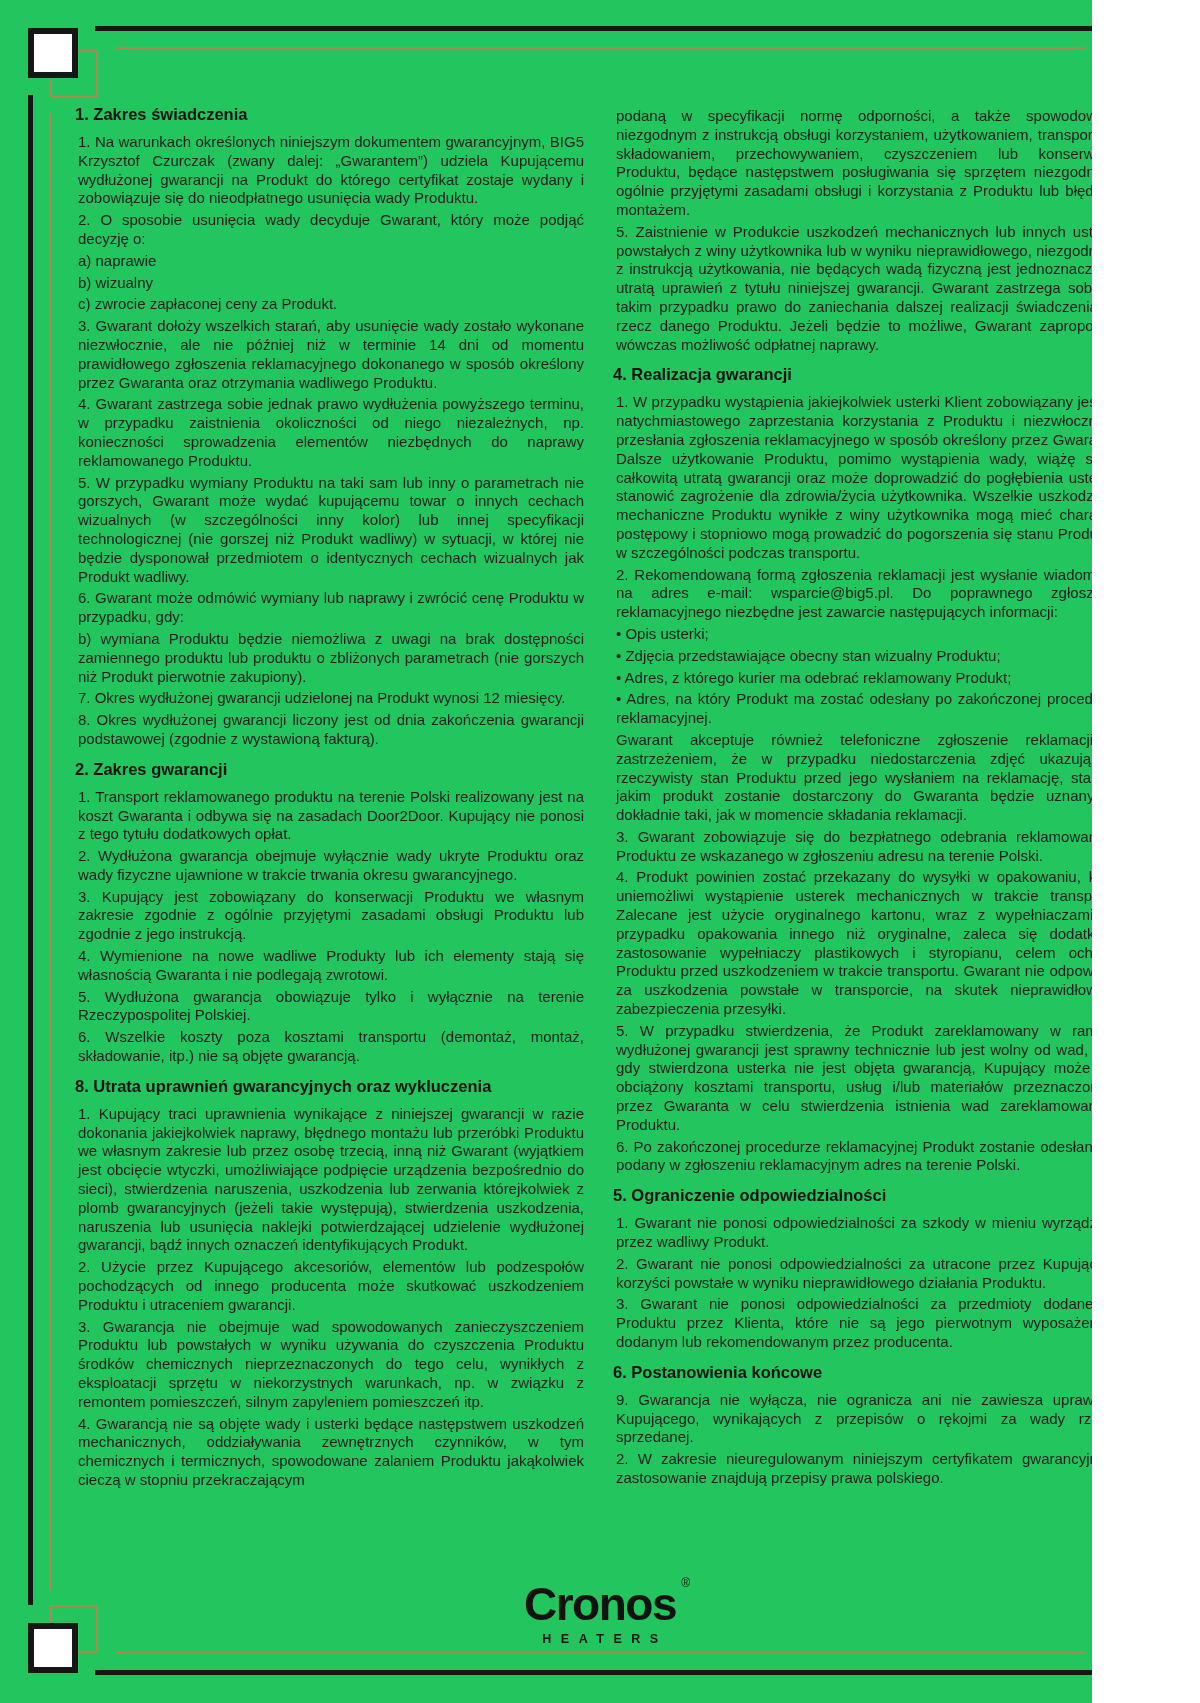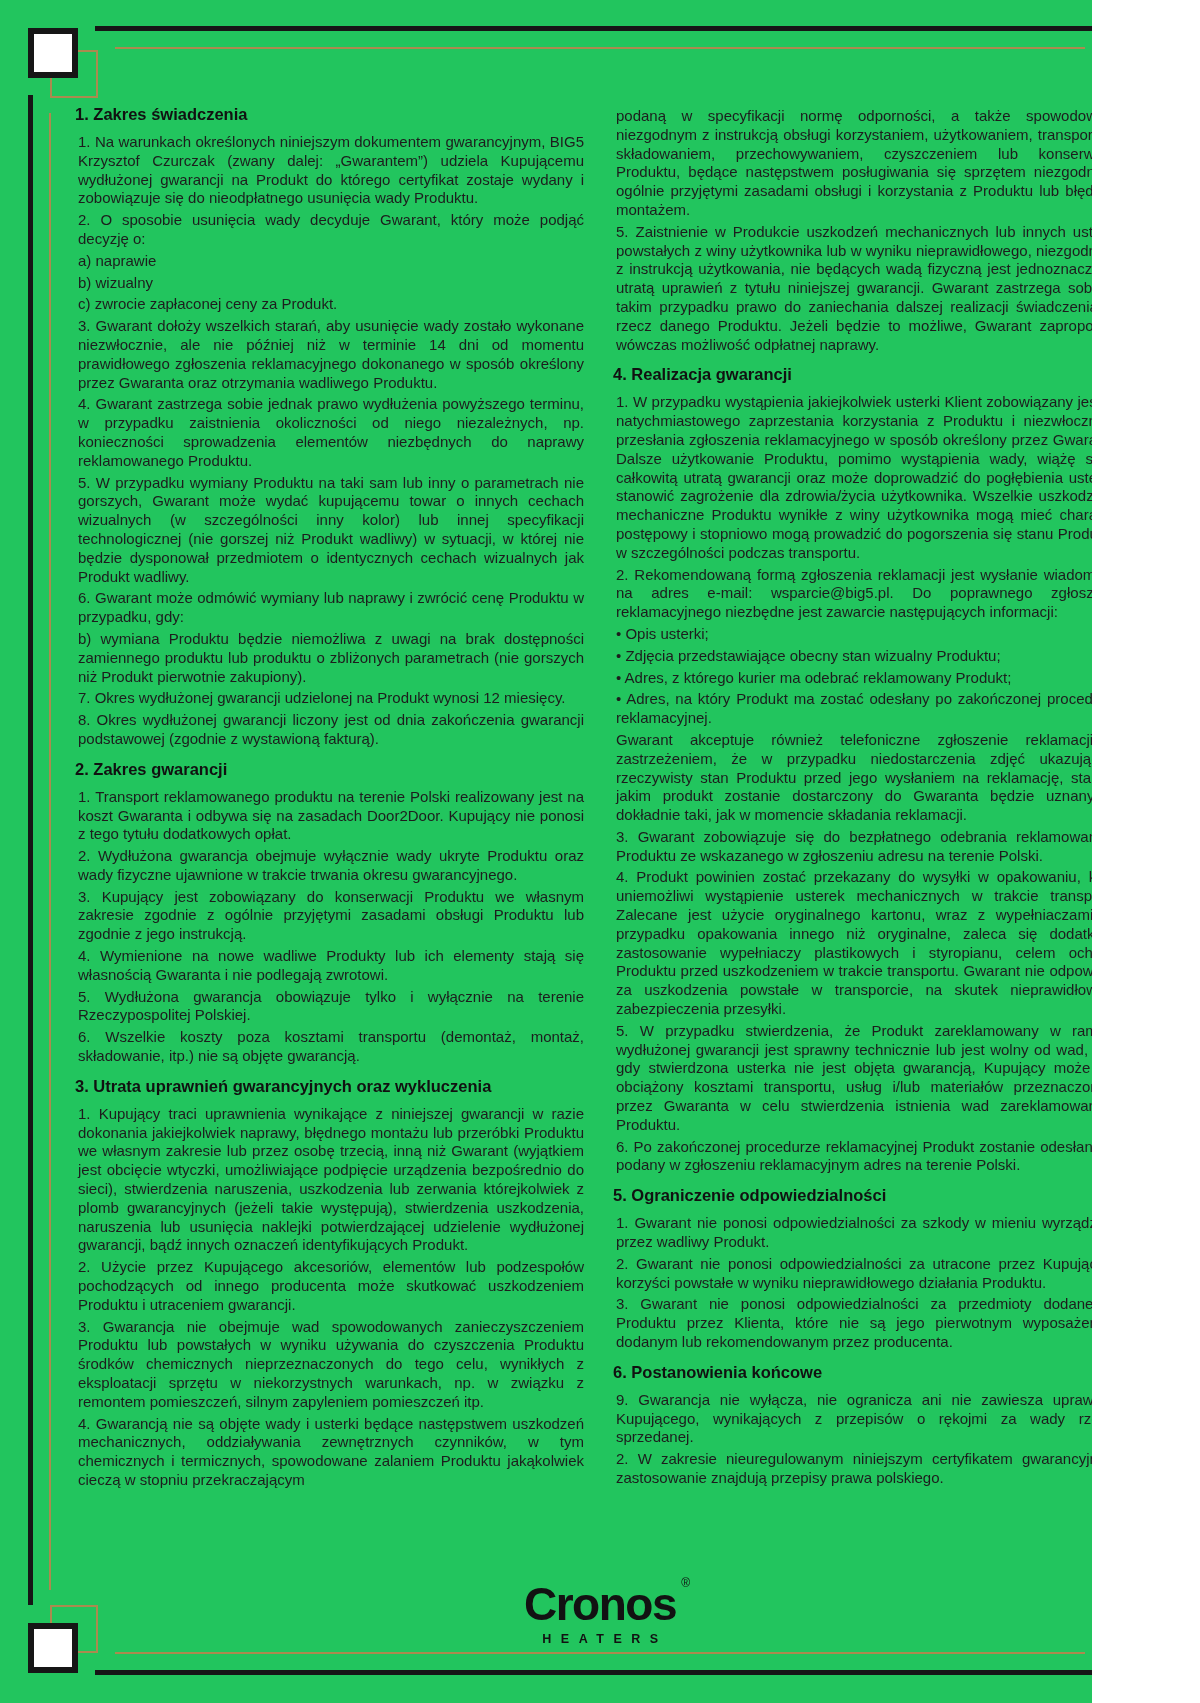--- a/index.html
+++ b/index.html
@@ -112,21 +112,21 @@
         <p class="para">b) wymiana Produktu będzie niemożliwa z uwagi na brak dostępności zamiennego produktu lub produktu o zbliżonych parametrach (nie gorszych niż Produkt pierwotnie zakupiony).</p>
         <p class="para">7. Okres wydłużonej gwarancji udzielonej na Produkt wynosi 12 miesięcy.</p>
         <p class="para">8. Okres wydłużonej gwarancji liczony jest od dnia zakończenia gwarancji podstawowej (zgodnie z wystawioną fakturą).</p>
         <h3 class="sec-heading">2. Zakres gwarancji</h3>
         <p class="para">1. Transport reklamowanego produktu na terenie Polski realizowany jest na koszt Gwaranta i odbywa się na zasadach Door2Door. Kupujący nie ponosi z tego tytułu dodatkowych opłat.</p>
         <p class="para">2. Wydłużona gwarancja obejmuje wyłącznie wady ukryte Produktu oraz wady fizyczne ujawnione w trakcie trwania okresu gwarancyjnego.</p>
         <p class="para">3. Kupujący jest zobowiązany do konserwacji Produktu we własnym zakresie zgodnie z ogólnie przyjętymi zasadami obsługi Produktu lub zgodnie z jego instrukcją.</p>
         <p class="para">4. Wymienione na nowe wadliwe Produkty lub ich elementy stają się własnością Gwaranta i nie podlegają zwrotowi.</p>
         <p class="para">5. Wydłużona gwarancja obowiązuje tylko i wyłącznie na terenie Rzeczypospolitej Polskiej.</p>
         <p class="para">6. Wszelkie koszty poza kosztami transportu (demontaż, montaż, składowanie, itp.) nie są objęte gwarancją.</p>
-        <h3 class="sec-heading">3. Utrata uprawnień gwarancyjnych oraz wykluczenia</h3>
+        <h3 class="sec-heading">8. Utrata uprawnień gwarancyjnych oraz wykluczenia</h3>
         <p class="para">1. Kupujący traci uprawnienia wynikające z niniejszej gwarancji w razie dokonania jakiejkolwiek naprawy, błędnego montażu lub przeróbki Produktu we własnym zakresie lub przez osobę trzecią, inną niż Gwarant (wyjątkiem jest obcięcie wtyczki, umożliwiające podpięcie urządzenia bezpośrednio do sieci), stwierdzenia naruszenia, uszkodzenia lub zerwania którejkolwiek z plomb gwarancyjnych (jeżeli takie występują), stwierdzenia uszkodzenia, naruszenia lub usunięcia naklejki potwierdzającej udzielenie wydłużonej gwarancji, bądź innych oznaczeń identyfikujących Produkt.</p>
         <p class="para">2. Użycie przez Kupującego akcesoriów, elementów lub podzespołów pochodzących od innego producenta może skutkować uszkodzeniem Produktu i utraceniem gwarancji.</p>
         <p class="para">3. Gwarancja nie obejmuje wad spowodowanych zanieczyszczeniem Produktu lub powstałych w wyniku używania do czyszczenia Produktu środków chemicznych nieprzeznaczonych do tego celu, wynikłych z eksploatacji sprzętu w niekorzystnych warunkach, np. w związku z remontem pomieszczeń, silnym zapyleniem pomieszczeń itp.</p>
         <p class="para">4. Gwarancją nie są objęte wady i usterki będące następstwem uszkodzeń mechanicznych, oddziaływania zewnętrznych czynników, w tym chemicznych i termicznych, spowodowane zalaniem Produktu jakąkolwiek cieczą w stopniu przekraczającym</p>
       </div>
     <div class="col" id="col-right">
         <p class="para">podaną w specyfikacji normę odporności, a także spowodowane niezgodnym z instrukcją obsługi korzystaniem, użytkowaniem, transportem, składowaniem, przechowywaniem, czyszczeniem lub konserwacją Produktu, będące następstwem posługiwania się sprzętem niezgodnie z ogólnie przyjętymi zasadami obsługi i korzystania z Produktu lub błędnym montażem.</p>
         <p class="para">5. Zaistnienie w Produkcie uszkodzeń mechanicznych lub innych usterek powstałych z winy użytkownika lub w wyniku nieprawidłowego, niezgodnego z instrukcją użytkowania, nie będących wadą fizyczną jest jednoznaczne z utratą uprawień z tytułu niniejszej gwarancji. Gwarant zastrzega sobie w takim przypadku prawo do zaniechania dalszej realizacji świadczenia na rzecz danego Produktu. Jeżeli będzie to możliwe, Gwarant zaproponuje wówczas możliwość odpłatnej naprawy.</p>
         <h3 class="sec-heading">4. Realizacja gwarancji</h3>
         <p class="para">1. W przypadku wystąpienia jakiejkolwiek usterki Klient zobowiązany jest do natychmiastowego zaprzestania korzystania z Produktu i niezwłocznego przesłania zgłoszenia reklamacyjnego w sposób określony przez Gwaranta. Dalsze użytkowanie Produktu, pomimo wystąpienia wady, wiążę się z całkowitą utratą gwarancji oraz może doprowadzić do pogłębienia usterki i stanowić zagrożenie dla zdrowia/życia użytkownika. Wszelkie uszkodzenia mechaniczne Produktu wynikłe z winy użytkownika mogą mieć charakter postępowy i stopniowo mogą prowadzić do pogorszenia się stanu Produktu, w szczególności podczas transportu.</p>

